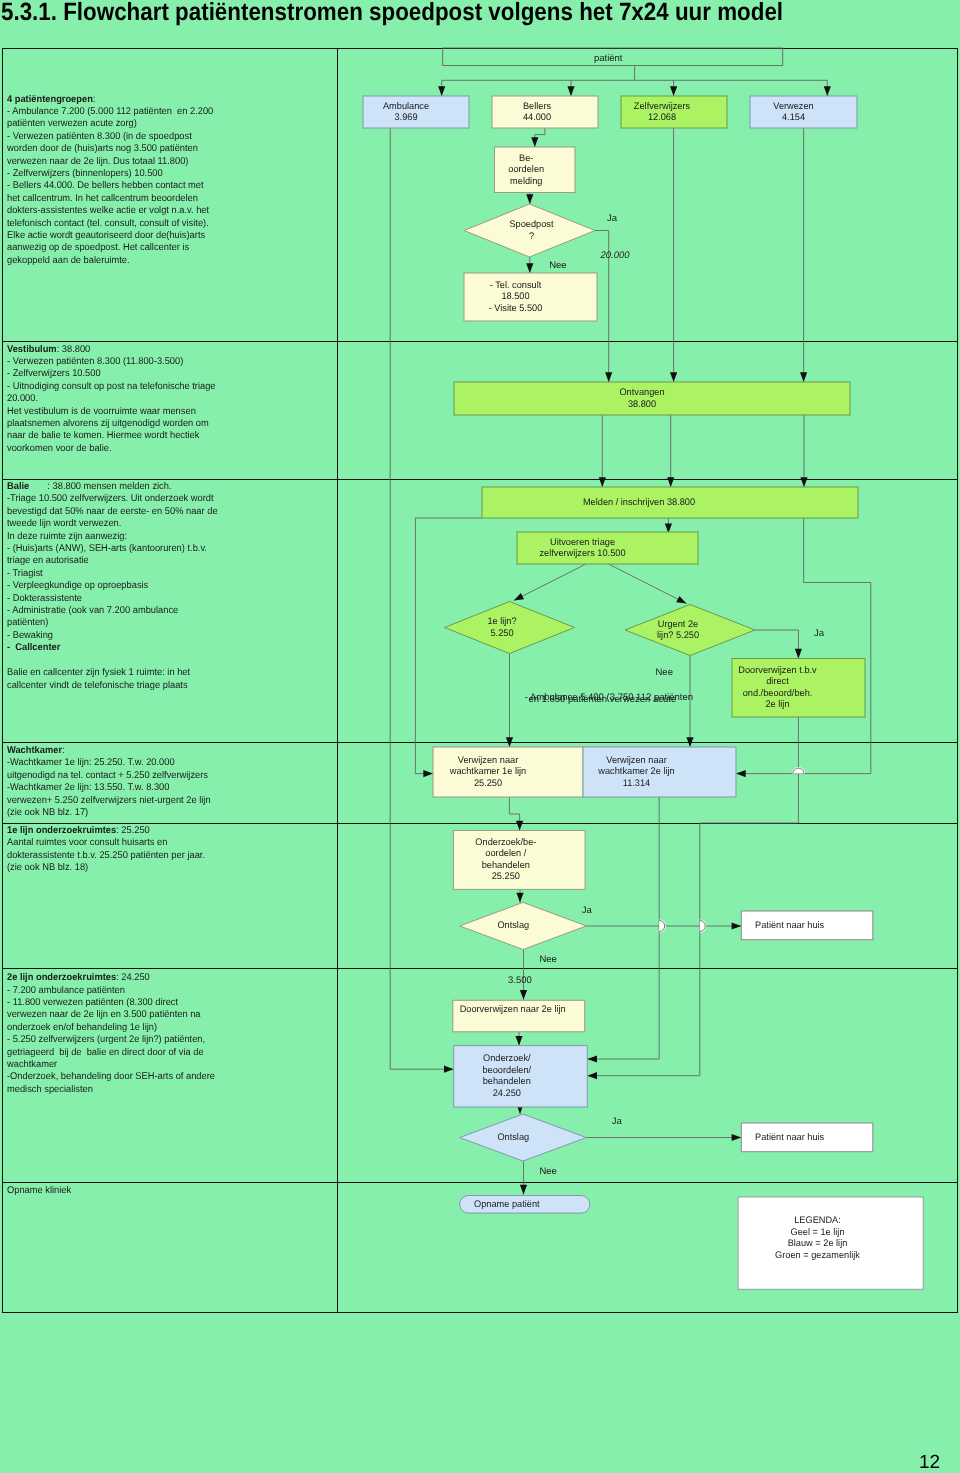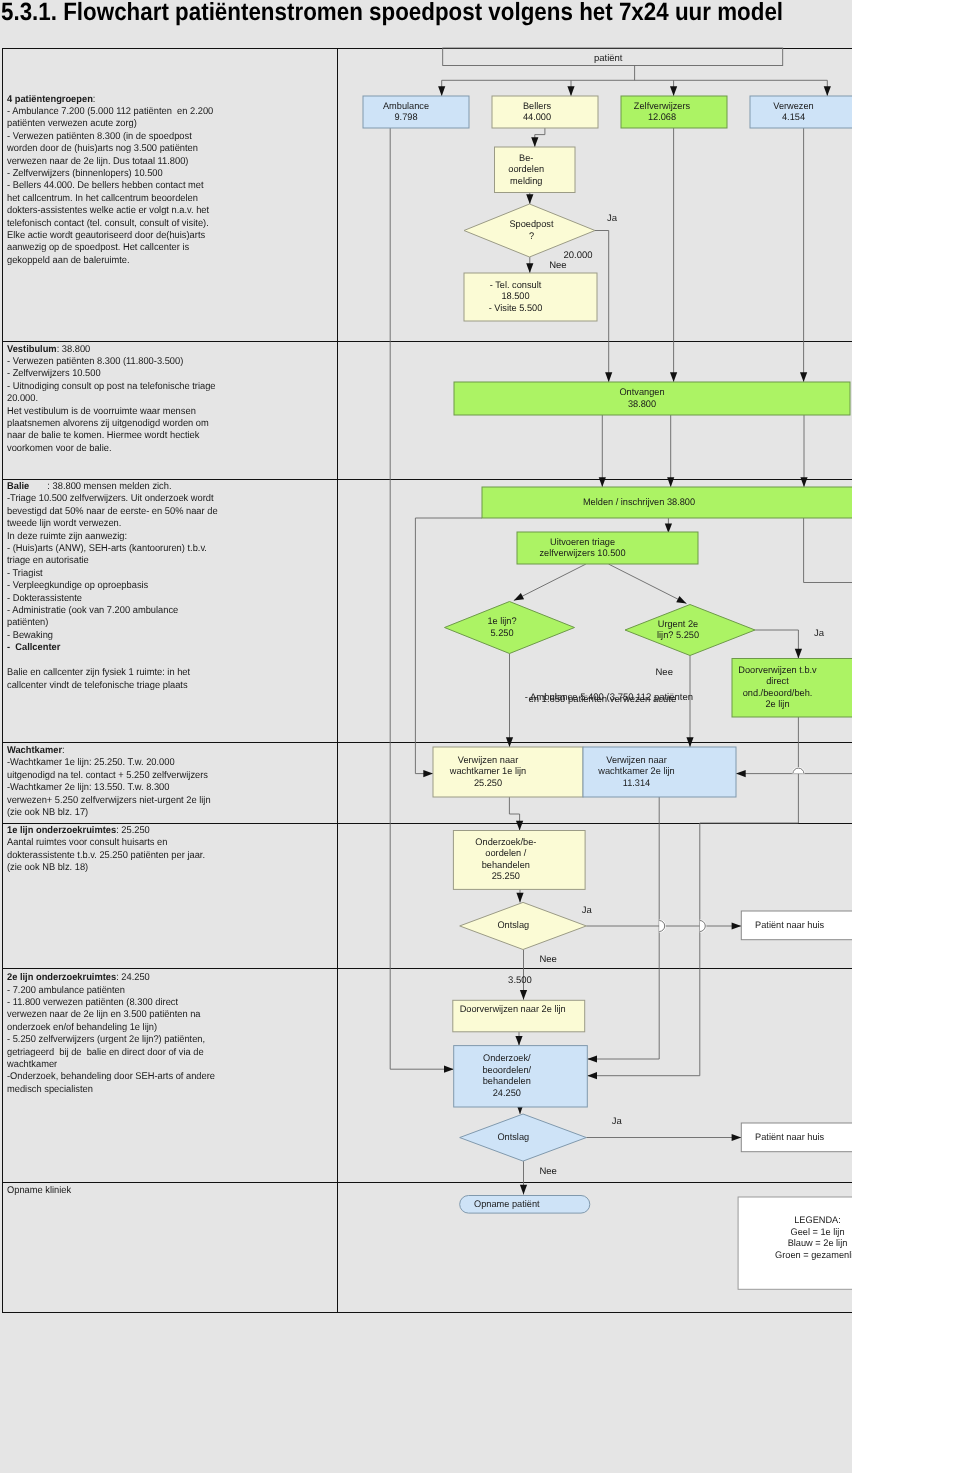--- a/index.html
+++ b/index.html
@@ -1,20 +1,20 @@
 <!DOCTYPE html>
 <html><head>
 <meta charset="utf-8">
 <style>
   html,body{margin:0;padding:0;background:#fff;}
   body{width:960px;height:1473px;font-family:"Liberation Sans",sans-serif;color:#000;-webkit-font-smoothing:antialiased;text-rendering:geometricPrecision;}
-  #page{position:relative;width:852px;height:1473px;overflow:hidden;background:#e5e5e5;}
+  #page{position:relative;width:960px;height:1473px;overflow:hidden;background:#86efac;}
   .abs{position:absolute;}
   #title{position:absolute;left:1px;top:-2px;font-size:25px;font-weight:bold;white-space:nowrap;transform:scaleX(0.895);transform-origin:0 0;}
-  #pagenum{position:absolute;left:919px;top:1452px;font-size:15px;}
+  #pagenum{position:absolute;left:919px;top:1452px;font-size:19px;}
   #frame{position:absolute;left:2px;top:48px;width:956px;height:1265px;border:1.8px solid #111;box-sizing:border-box;}
   .hrule{position:absolute;left:2px;width:956px;height:0;border-top:1.8px solid #111;box-sizing:border-box;}
   .vrule{position:absolute;width:0;border-left:1.8px solid #111;box-sizing:border-box;}
   .txt{position:absolute;font-size:9.8px;line-height:12.4px;color:#1a1a1a;white-space:pre;transform:scaleX(0.95);transform-origin:0 0;}
   .nlabel{position:absolute;font-size:9.5px;line-height:11.5px;color:#1a1a1a;white-space:nowrap;transform:scaleX(0.97);}
   .elabel{position:absolute;font-size:9.5px;line-height:11.5px;color:#1a1a1a;white-space:nowrap;padding-left:8px;}
   #flowsvg{position:absolute;left:0;top:0;width:960px;height:1473px;}
 </style>
 </head>
 <body>
@@ -175,21 +175,21 @@
         <polygon points="523,1114 586.3,1137.55 523,1161.1 459.7,1137.55" fill="#CEE3F7" stroke="#8099ad" stroke-width="1"></polygon>
       </g>
       <g>
         <rect x="741.3" y="1123" width="131.5" height="28.7" fill="#FFFFFF" stroke="#8a8a8a" stroke-width="1"></rect>
       </g>
       <g>
         <rect x="459.7" y="1195.5" width="130.1" height="17.6" rx="8.8" ry="8.8" fill="#CEE3F7" stroke="#8099ad" stroke-width="1"></rect>
       </g>
       <rect x="738.1" y="1197" width="185.1" height="92.3" fill="#fff" stroke="#9a9a9a" stroke-width="1"></rect>
     </svg>
-  <div class="nlabel" style="left:353px;top:100.5px;width:106px;text-align:center;"><span>Ambulance</span><br><span>9.798</span></div>
+  <div class="nlabel" style="left:353px;top:100.5px;width:106px;text-align:center;"><span>Ambulance</span><br><span>3.969</span></div>
   <div class="nlabel" style="left:484.3px;top:100.5px;width:106px;text-align:center;"><span>Bellers</span><br><span>44.000</span></div>
   <div class="nlabel" style="left:609px;top:100.5px;width:106px;text-align:center;"><span>Zelfverwijzers</span><br><span>12.068</span></div>
   <div class="nlabel" style="left:740px;top:100.5px;width:107px;text-align:center;"><span>Verwezen</span><br><span>4.154</span></div>
   <div class="nlabel" style="left:485.5px;top:152.5px;width:80.5px;text-align:center;"><span>Be-</span><br><span>oordelen</span><br><span>melding</span></div>
   <div class="nlabel" style="left:465.5px;top:219px;width:131px;text-align:center;"><span>Spoedpost</span><br><span>?</span></div>
   <div class="nlabel" style="left:449px;top:279.75px;width:133px;text-align:center;"><span>- Tel. consult</span><br><span>18.500</span><br><span>- Visite 5.500</span></div>
   <div class="nlabel" style="left:443.5px;top:387px;width:396px;text-align:center;"><span>Ontvangen</span><br><span>38.800</span></div>
   <div class="nlabel" style="left:451px;top:496.75px;width:376px;text-align:center;"><span>Melden / inschrijven 38.800</span></div>
   <div class="nlabel" style="left:492px;top:536.5px;width:181px;text-align:center;"><span>Uitvoeren triage</span><br><span>zelfverwijzers 10.500</span></div>
   <div class="nlabel" style="left:436.5px;top:616px;width:130px;text-align:center;"><span>1e lijn?</span><br><span>5.250</span></div>
@@ -200,21 +200,21 @@
   <div class="nlabel" style="left:440px;top:836.95px;width:131.7px;text-align:center;"><span>Onderzoek/be-</span><br><span>oordelen /</span><br><span>behandelen</span><br><span>25.250</span></div>
   <div class="nlabel" style="left:449.7px;top:920.2px;width:126.6px;text-align:center;"><span>Ontslag</span></div>
   <div class="nlabel" style="left:753.9px;top:919.6px;text-align:left;"><span>Patiënt naar huis</span></div>
   <div class="nlabel" style="left:457.9px;top:1004px;text-align:left;"><span>Doorverwijzen naar 2e lijn</span></div>
   <div class="nlabel" style="left:440.3px;top:1053.3px;width:133.6px;text-align:center;"><span>Onderzoek/</span><br><span>beoordelen/</span><br><span>behandelen</span><br><span>24.250</span></div>
   <div class="nlabel" style="left:449.7px;top:1131.8px;width:126.6px;text-align:center;"><span>Ontslag</span></div>
   <div class="nlabel" style="left:753.9px;top:1131.6px;text-align:left;"><span>Patiënt naar huis</span></div>
   <div class="nlabel" style="left:473.4px;top:1198.55px;text-align:left;"><span>Opname patiënt</span></div>
   <div class="elabel" style="left:608px;top:212.5px;transform:translateX(-50%);">Ja</div>
   <div class="elabel" style="left:553.9px;top:259.5px;transform:translateX(-50%);">Nee</div>
-  <div class="elabel" style="left:574px;top:250px;transform:translateX(-50%);">20.000</div>
+  <div class="elabel" style="left:611px;top:250px;transform:translateX(-50%);font-style:italic;">20.000</div>
   <div class="elabel" style="left:806px;top:627.9px;">Ja</div>
   <div class="elabel" style="left:647.5px;top:667px;">Nee</div>
   <div class="elabel" style="left:573.8px;top:905.4px;">Ja</div>
   <div class="elabel" style="left:531.4px;top:954px;">Nee</div>
   <div class="elabel" style="left:500.1px;top:975px;">3.500</div>
   <div class="elabel" style="left:603.8px;top:1115.8px;">Ja</div>
   <div class="elabel" style="left:531.4px;top:1165.5px;">Nee</div>
   <div class="elabel" style="left:520.4px;top:660.5px;margin-top:33px;">en 1.650 patiënten verwezen  acute</div>
   <div class="elabel" style="left:516.7px;top:692px;">- Ambulance 5.400 (3.750 112 patiënten</div>
   <div class="elabel" style="left:604.2px;top:53.3px;transform:translateX(-50%);">patiënt</div>

